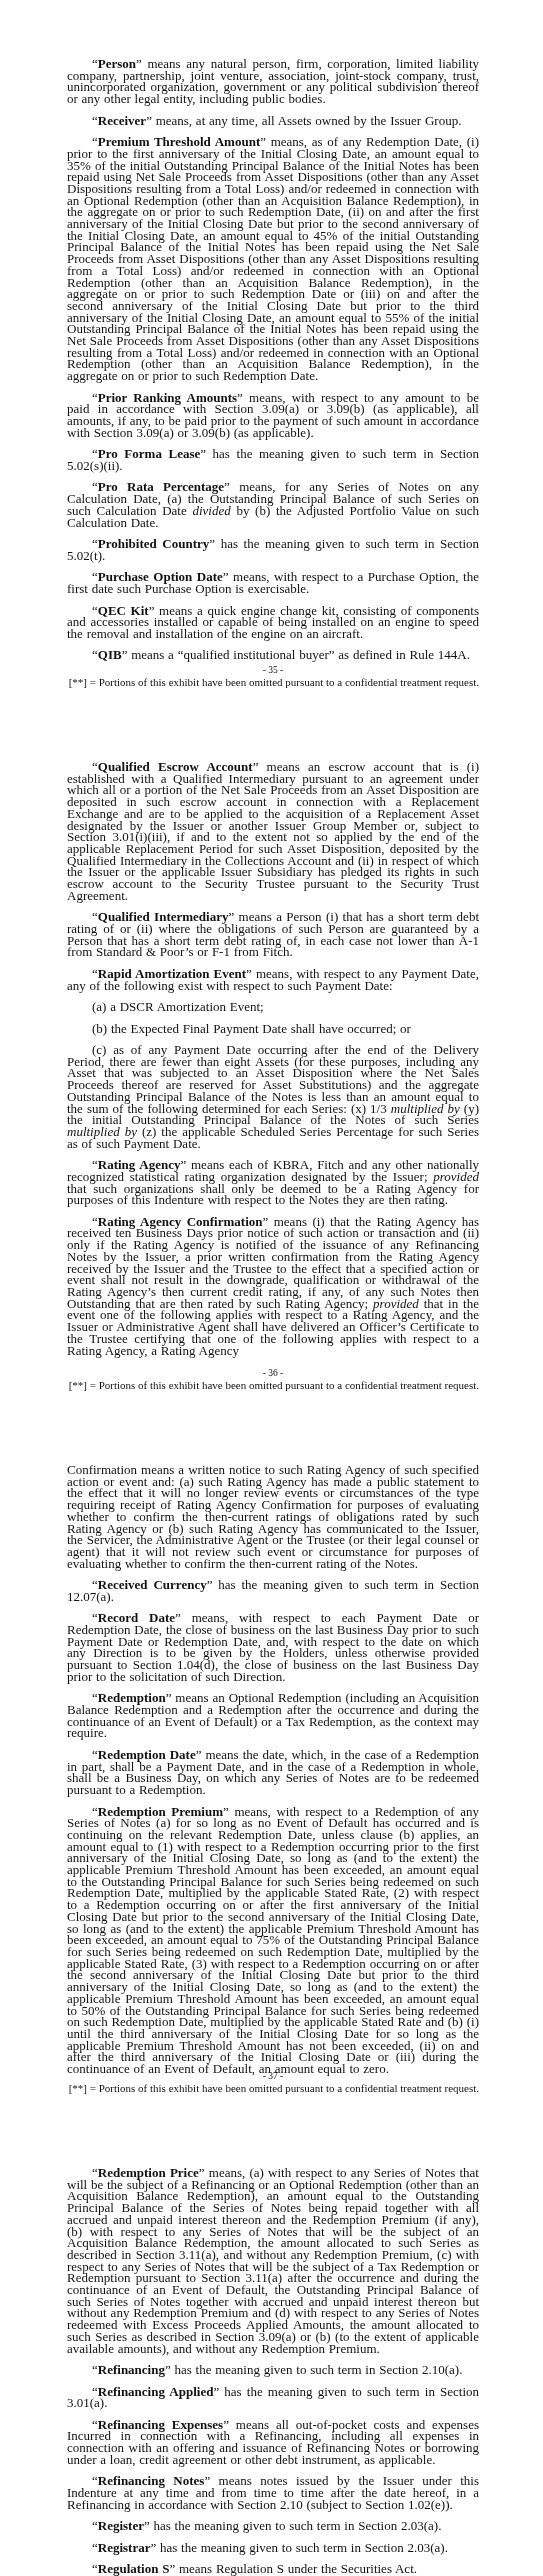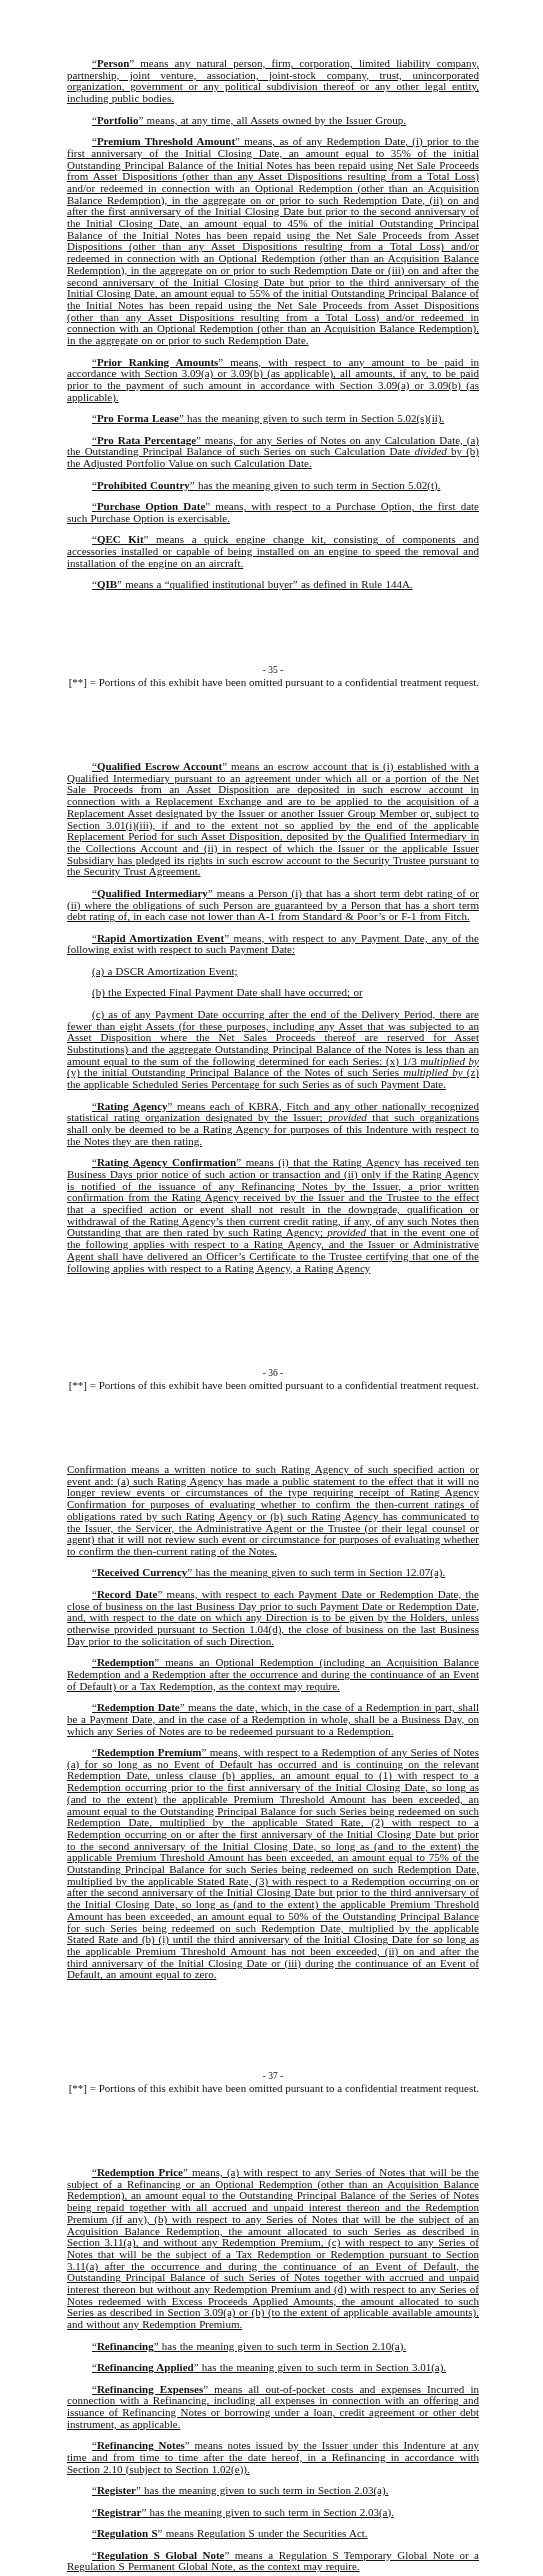--- a/index.html
+++ b/index.html
@@ -24,24 +24,23 @@
   }
   .content {
     position: absolute;
     top: 58px;
     left: 67px;
     width: 412px;
   }
   p.para {
     margin: 0 0 9.8px 0;
     text-align: justify;
-    font-size: 11px;
+    font-size: 13px;
     line-height: 11.7px;
     word-spacing: 0.5px;
-    text-decoration: underline;
   }
   p.indent {
     text-indent: 25px;
   }
   .bold { font-weight: bold; }
   .italic { font-style: italic; }
   .page-footer {
     position: absolute;
     top: 664px;
     left: 67px;
@@ -59,21 +58,21 @@
     text-align: right;
   }
 </style>
 </head>
 <body>
 
 <div id="doc" class="doc">
     <div class="page">
       <div class="content">
         <p class="para indent">“<span class="bold">Person</span>” means any natural person, firm, corporation, limited liability company, partnership, joint venture, association, joint-stock company, trust, unincorporated organization, government or any political subdivision thereof or any other legal entity, including public bodies.</p>
-        <p class="para indent">“<span class="bold">Portfolio</span>” means, at any time, all Assets owned by the Issuer Group.</p>
+        <p class="para indent">“<span class="bold">Receiver</span>” means, at any time, all Assets owned by the Issuer Group.</p>
         <p class="para indent">“<span class="bold">Premium Threshold Amount</span>” means, as of any Redemption Date, (i) prior to the first anniversary of the Initial Closing Date, an amount equal to 35% of the initial Outstanding Principal Balance of the Initial Notes has been repaid using Net Sale Proceeds from Asset Dispositions (other than any Asset Dispositions resulting from a Total Loss) and/or redeemed in connection with an Optional Redemption (other than an Acquisition Balance Redemption), in the aggregate on or prior to such Redemption Date, (ii) on and after the first anniversary of the Initial Closing Date but prior to the second anniversary of the Initial Closing Date, an amount equal to 45% of the initial Outstanding Principal Balance of the Initial Notes has been repaid using the Net Sale Proceeds from Asset Dispositions (other than any Asset Dispositions resulting from a Total Loss) and/or redeemed in connection with an Optional Redemption (other than an Acquisition Balance Redemption), in the aggregate on or prior to such Redemption Date or (iii) on and after the second anniversary of the Initial Closing Date but prior to the third anniversary of the Initial Closing Date, an amount equal to 55% of the initial Outstanding Principal Balance of the Initial Notes has been repaid using the Net Sale Proceeds from Asset Dispositions (other than any Asset Dispositions resulting from a Total Loss) and/or redeemed in connection with an Optional Redemption (other than an Acquisition Balance Redemption), in the aggregate on or prior to such Redemption Date.</p>
         <p class="para indent">“<span class="bold">Prior Ranking Amounts</span>” means, with respect to any amount to be paid in accordance with Section 3.09(a) or 3.09(b) (as applicable), all amounts, if any, to be paid prior to the payment of such amount in accordance with Section 3.09(a) or 3.09(b) (as applicable).</p>
         <p class="para indent">“<span class="bold">Pro Forma Lease</span>” has the meaning given to such term in Section 5.02(s)(ii).</p>
         <p class="para indent">“<span class="bold">Pro Rata Percentage</span>” means, for any Series of Notes on any Calculation Date, (a) the Outstanding Principal Balance of such Series on such Calculation Date <span class="italic">divided</span> by (b) the Adjusted Portfolio Value on such Calculation Date.</p>
         <p class="para indent">“<span class="bold">Prohibited Country</span>” has the meaning given to such term in Section 5.02(t).</p>
         <p class="para indent">“<span class="bold">Purchase Option Date</span>” means, with respect to a Purchase Option, the first date such Purchase Option is exercisable.</p>
         <p class="para indent">“<span class="bold">QEC Kit</span>” means a quick engine change kit, consisting of components and accessories installed or capable of being installed on an engine to speed the removal and installation of the engine on an aircraft.</p>
         <p class="para indent">“<span class="bold">QIB</span>” means a “qualified institutional buyer” as defined in Rule 144A.</p>
       </div>
       <div class="page-footer">

